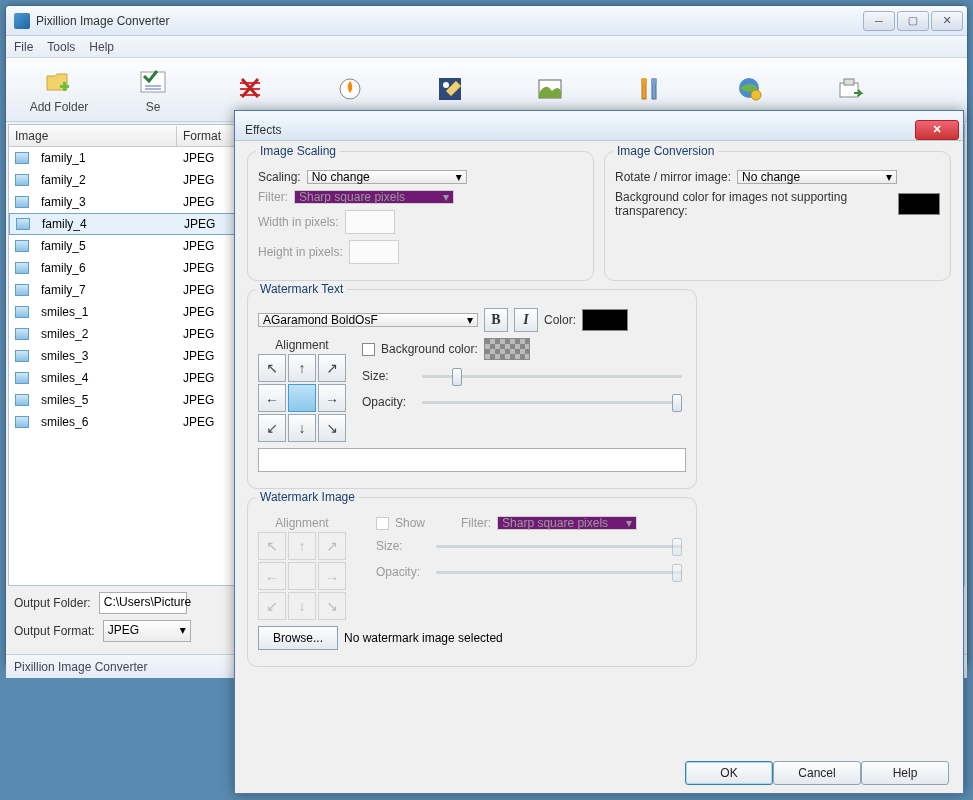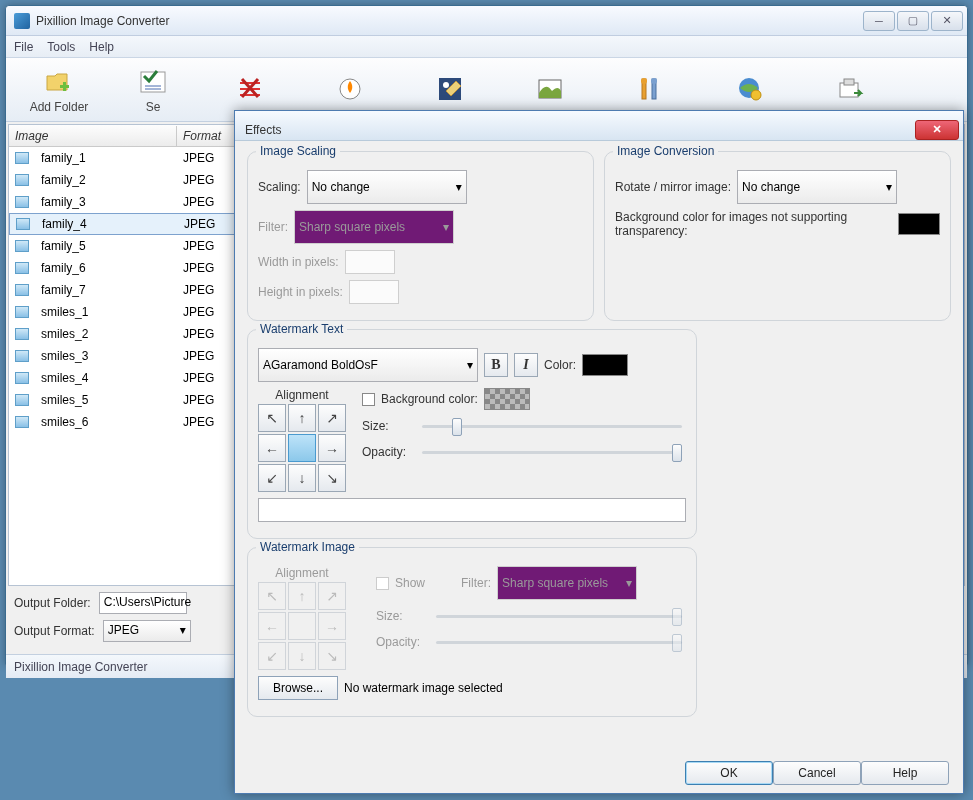--- a/index.html
+++ b/index.html
@@ -15,21 +15,21 @@
 .win-btn.close { }
 .menubar { height: 22px; background: linear-gradient(to bottom,#f4f8fc,#e7edf5); border-bottom:1px solid #cad6e5; display:flex; align-items:center; padding:0 8px; gap:14px; color:#445; }
 .menubar span { cursor: default; }
 .toolbar { height: 64px; background: linear-gradient(to bottom,#fdfdfe,#e6edf5); border-bottom:1px solid #c3d0e0; display:flex; align-items:center; padding:0 6px; }
 .tool-item { display:flex; flex-direction:column; align-items:center; justify-content:center; width:94px; height:60px; }
 .tool-item.sm { width: 100px; }
 .tool-icon { width:32px; height:32px; margin-bottom:2px; display:flex; align-items:center; justify-content:center; font-size:22px; }
 .tool-item .lbl { color:#444; font-size:12px; }
 .content-area { position:relative; height: calc(100% - 30px - 22px - 64px - 24px - 56px); background:#fff; border:1px solid #b6c3d3; margin:2px 2px 0 2px; }
 .table-head { height:22px; display:flex; align-items:center; background:linear-gradient(to bottom,#fdfdfd,#ececec); border-bottom:1px solid #cacaca; }
-.th { border-right:1px solid #cacaca; padding:3px 6px; color:#333;font-style:italic; }
+.th { border-right:1px solid #cacaca; padding:3px 6px; color:#333; }
 .th.image { width: 168px; }
 .th.format { width: 64px; }
 .tbody { }
 .tr { display:flex; align-items:center; height:22px; }
 .tr.sel { background:#e5f1fb; border:1px solid #7da2ce; }
 .td { padding:0 6px; display:flex; align-items:center; gap:12px; }
 .td.image { width:168px; }
 .td.format { width:64px; }
 .file-icon { width:14px; height:12px; background:linear-gradient(to bottom,#cfe8f7,#89c0e6); border:1px solid #5f9fc9; }
 .scroll-up { position:absolute; top:22px; right:2px; width:16px; height:16px; display:flex;align-items:center;justify-content:center; color:#667; }
@@ -47,21 +47,21 @@
 .dlg-title .t { flex:1; color:#333; }
 .dlg-close { width:44px; height:20px; background:linear-gradient(to bottom,#e67,#c33); border:1px solid #a22; border-radius:3px; display:flex; align-items:center; justify-content:center; color:#fff; font-size:11px; font-weight:bold; }
 .dlg-body { padding:10px 12px 8px 12px; }
 .group { border:1px solid #d0d5da; border-radius:10px; padding:18px 10px 10px 10px; margin-bottom:8px; position:relative; }
 .group > .legend { position:absolute; top:-8px; left:8px; background:#f0f0f0; padding:0 4px; color:#1a3e6e; }
 .fgroup { display:flex; gap:10px; }
 .fgroup .group { flex:1; }
 .row { display:flex; align-items:center; margin-bottom:6px; gap:6px; }
 .row label { color:#333; }
 .row label.dis { color:#9a9a9a; }
-.select { height:34px; border:1px solid #abadb3; background:linear-gradient(to bottom,#fff,#ebebeb); padding:2px 4px; display:flex; justify-content:space-between; align-items:center; width:160px; }
+.select { height:14px; border:1px solid #abadb3; background:linear-gradient(to bottom,#fff,#ebebeb); padding:2px 4px; display:flex; justify-content:space-between; align-items:center; width:160px; }
 .select.dis { color:#9a9a9a; border-color:#cfcfcf; background:#701a75; }
 .numfield { height:24px; width:50px; border:1px solid #cfcfcf; background:#fbfbfb; }
 .colorswatch { width:46px; height:22px; border:1px solid #888; background:#000; }
 .colorswatch.trans { background-image: repeating-conic-gradient(#bbb 0 25%, #888 0 50%); background-size:10px 10px; }
 .sq-btn { width:24px; height:24px; border:1px solid #9aa7b5; background:linear-gradient(to bottom,#fdfdfd,#e5e9ee); display:flex; align-items:center; justify-content:center; font-weight:bold; color:#333; font-family:"Times New Roman",serif; font-size:14px; }
 .align-grid { display:grid; grid-template-columns:repeat(3,28px); grid-template-rows:repeat(3,28px); gap:2px; }
 .align-btn { border:1px solid #9aa7b5; background:linear-gradient(to bottom,#fdfdfd,#e5e9ee); display:flex; align-items:center; justify-content:center; font-size:14px; color:#444; }
 .align-btn.sel { background:linear-gradient(to bottom,#bde3f9,#8cc8ea); border-color:#4a9acf; }
 .align-btn.dis { color:#bbb; border-color:#d0d4d9; background:#f0f0f0; }
 .slider { height:20px; position:relative; flex:1; margin:0 4px; }

